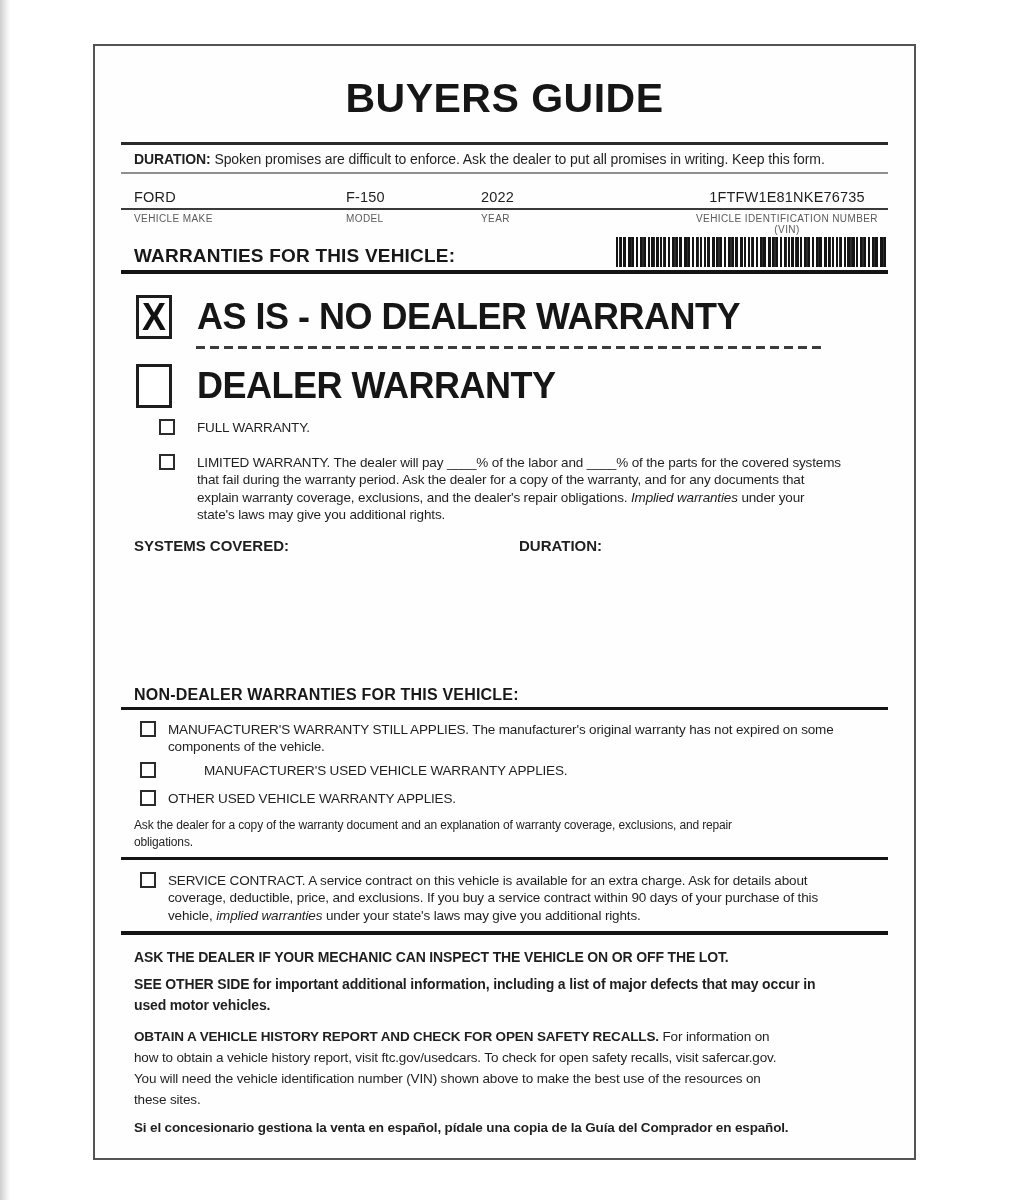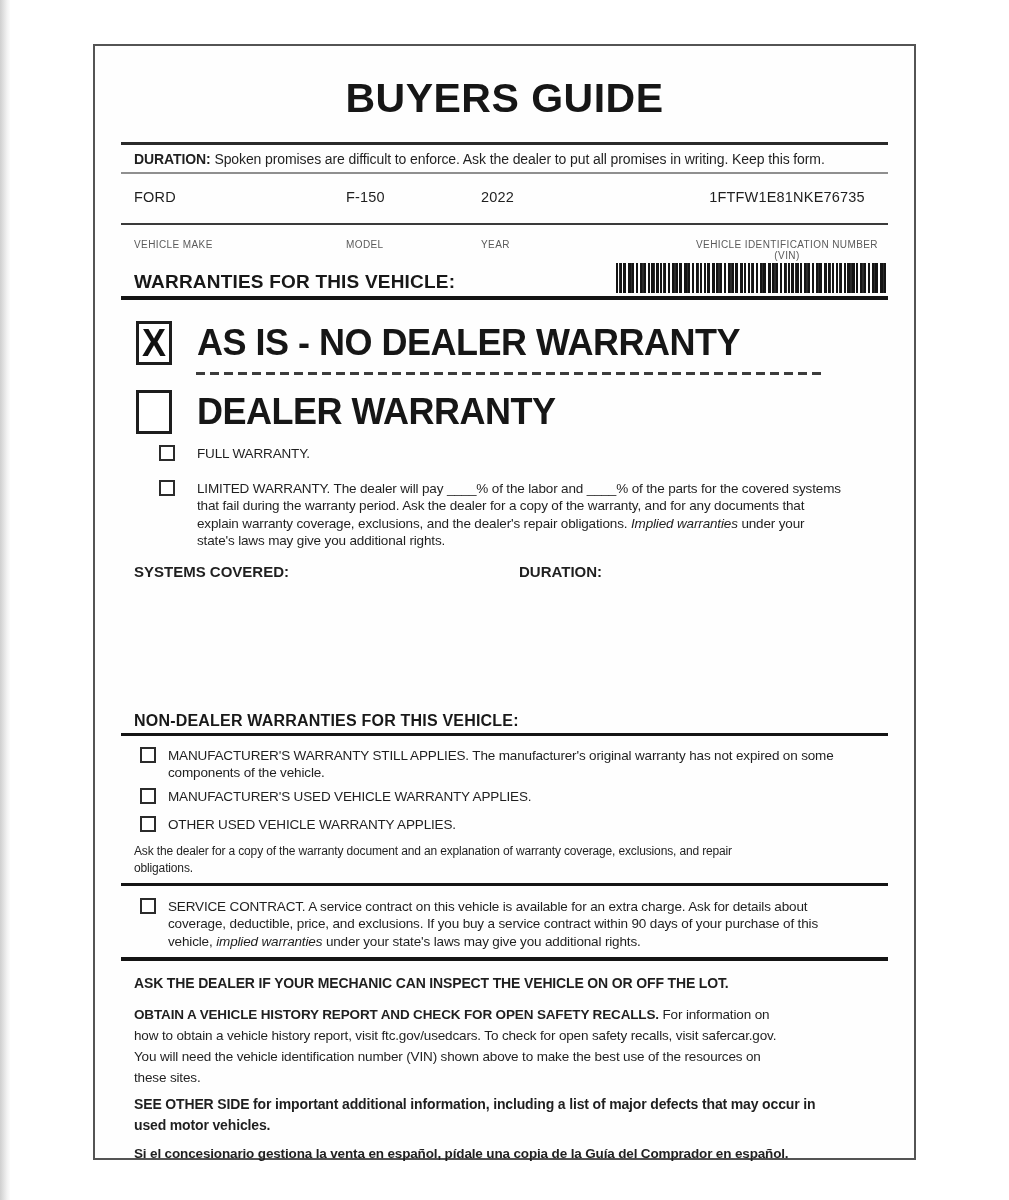--- a/index.html
+++ b/index.html
@@ -15,23 +15,23 @@
     letter-spacing:0.5px; line-height:44px; color:#161616; }
   .rule-med  { height:3px; background:#2a2a2a; margin-top:22px; }
   .rule-thin { height:2px; background:#8f8f8f; }
   .rule-thick{ height:4px; background:#141414; }
   .rule-mid  { height:3px; background:#141414; }
   .important { padding:6px 0 5px 0; font-size:14px; letter-spacing:-0.1px; }
   .important b { font-weight:700; }
   
   .fields-wrap { margin-top:15px; border-bottom:2px solid #3a3a3a; }
   .fgrid { display:grid; grid-template-columns:212px 135px 205px 1fr; margin-left:13px; }
-  .fval { font-size:14.5px; padding-bottom:18px; letter-spacing:0.2px; }
+  .fval { font-size:14.5px; padding-bottom:3px; letter-spacing:0.2px; }
   .fval.vin { text-align:center; }
-  .flab { font-size:10px; color:#5a5a5a; letter-spacing:0.4px; padding-top:14px; }
+  .flab { font-size:10px; color:#5a5a5a; letter-spacing:0.4px; padding-top:3px; }
   .flab.vin { text-align:center; }
   
   .warr-row { display:flex; justify-content:space-between; margin-top:1px; height:34px; }
   .sec-head { font-size:19px; font-weight:700; letter-spacing:0.2px; color:#181818; }
   .warr-row .sec-head { align-self:flex-end; margin-left:13px; padding-bottom:3px; }
   .barcode { align-self:flex-start; margin-top:1px; width:272px; height:30px;
     background:
       repeating-linear-gradient(90deg,#141414 0 2px,rgba(0,0,0,0) 2px 4px),
       repeating-linear-gradient(90deg,#141414 0 1px,rgba(0,0,0,0) 1px 7px),
       repeating-linear-gradient(90deg,rgba(0,0,0,0) 0 3px,#2b2b2b 3px 6px,rgba(0,0,0,0) 6px 11px); }
@@ -136,21 +136,21 @@
   <div class="spacer"></div>
 
   <div class="sec-head indent" style="font-size:16px;">NON-DEALER WARRANTIES FOR THIS VEHICLE:</div>
   <div class="rule-mid" style="margin-top:3px;"></div>
 
   <div class="item list-item indent" style="margin-top:11px;">
     <span class="cb-sm"></span>
     <div class="item-text ml">MANUFACTURER'S WARRANTY STILL APPLIES.  The manufacturer's original warranty has not expired on some
 components of the vehicle.</div>
   </div>
-  <div class="item list-item indent" style="margin-top:6px;">
+  <div class="item list-item indent" style="margin-top:6px;gap:36px;">
     <span class="cb-sm"></span>
     <div class="item-text">MANUFACTURER'S USED VEHICLE WARRANTY APPLIES.</div>
   </div>
   <div class="item list-item indent" style="margin-top:11px;">
     <span class="cb-sm"></span>
     <div class="item-text">OTHER USED VEHICLE WARRANTY APPLIES.</div>
   </div>
 
   <div class="note ml indent" style="margin-top:9px;">Ask the dealer for a copy of the warranty document and an explanation of warranty coverage, exclusions, and repair
 obligations.</div>
@@ -161,23 +161,23 @@
     <span class="cb-sm"></span>
     <div class="item-text ml"><span>SERVICE CONTRACT.</span><span>  A service contract on this vehicle is available for an extra charge.  Ask for details about
 coverage, deductible, price, and exclusions.  If you buy a service contract within 90 days of your purchase of this
 vehicle, </span><i>implied warranties</i><span> under your state's laws may give you additional rights.</span></div>
   </div>
 
   <div class="rule-thick" style="margin-top:7px;"></div>
 
   <p class="fp bold indent" style="margin-top:12px;">ASK THE DEALER IF YOUR MECHANIC CAN INSPECT THE VEHICLE ON OR OFF THE LOT.</p>
 
+  <p class="fp bold ml indent" style="margin-top:6px;">SEE OTHER SIDE for important additional information, including a list of major defects that may occur in
+used motor vehicles.</p>
+
   <p class="fp ml indent" style="margin-top:10px;"><b>OBTAIN A VEHICLE HISTORY REPORT AND CHECK FOR OPEN SAFETY RECALLS.</b><span>  For information on
 how to obtain a vehicle history report, visit ftc.gov/usedcars.  To check for open safety recalls, visit safercar.gov.
 You will need the vehicle identification number (VIN) shown above to make the best use of the resources on
 these sites.</span></p>
-
-  <p class="fp bold ml indent" style="margin-top:6px;">SEE OTHER SIDE for important additional information, including a list of major defects that may occur in
-used motor vehicles.</p>
 
   <p class="fp bold ml indent" style="margin-top:7px; font-size:13.5px;">Si el concesionario gestiona la venta en español, pídale una copia de la Guía del Comprador en español.</p>
 
 </div>
 
 </body></html>

